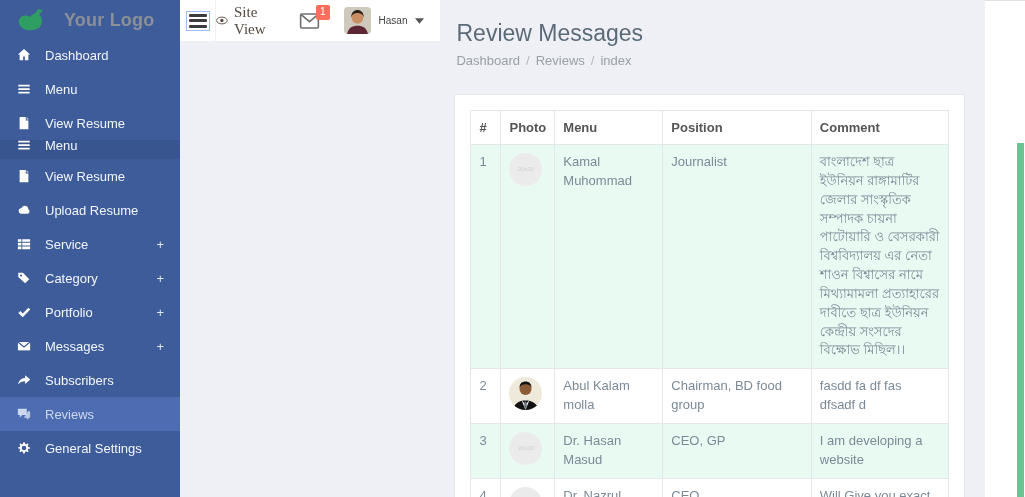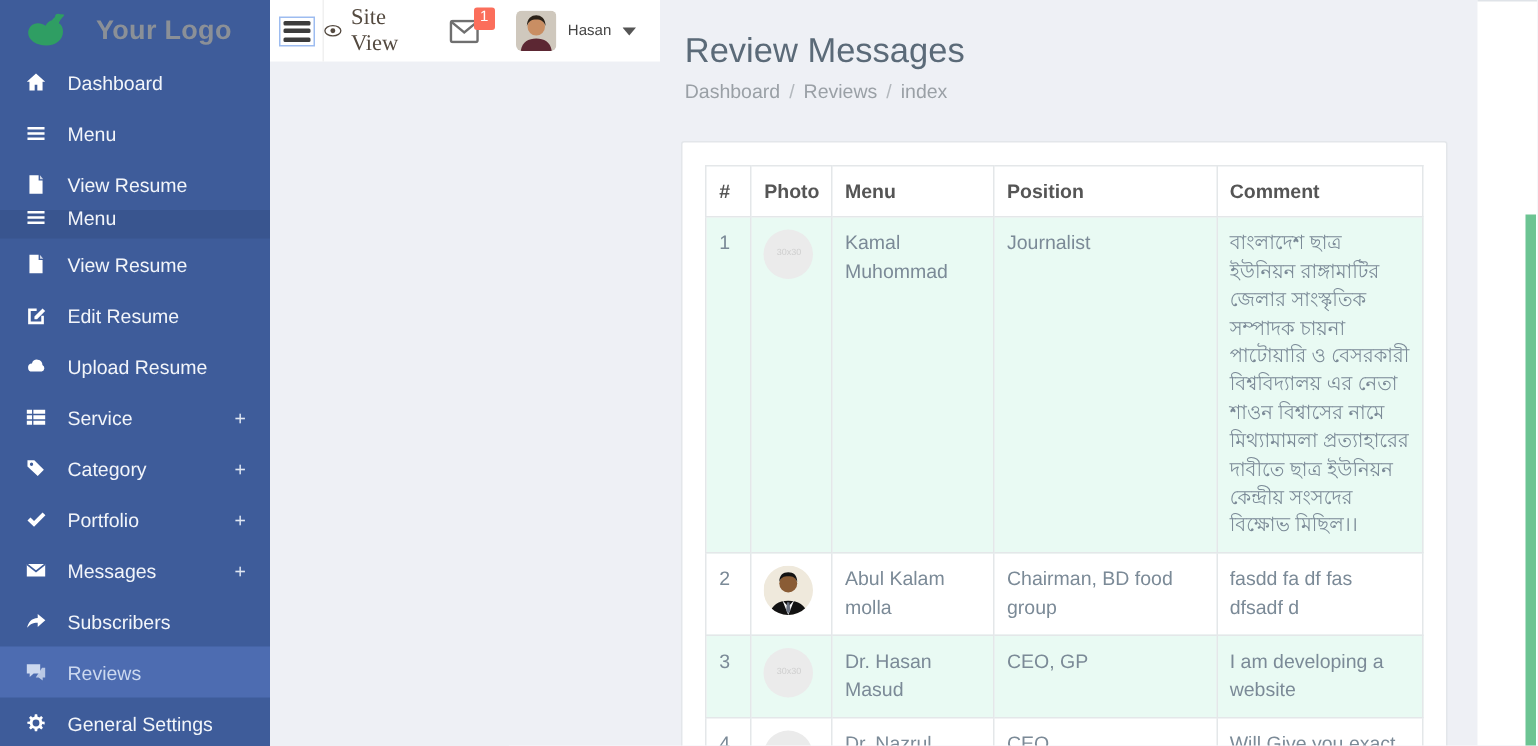--- a/index.html
+++ b/index.html
@@ -128,31 +128,20 @@
       </div>
       <div class="menu-item">
         <div class="mi-inner">
           <span class="mi-icon">
             <svg viewBox="0 0 16 16" width="14" height="14" fill="currentColor">
               <path d="M3 1h7v4h3v10H3z"></path>
               <path d="M11 1l2.5 3H11z" opacity=".75"></path>
             </svg>
           </span>
           <span class="mi-label">View Resume</span>
-        </div>
-      </div>
-      <div class="menu-item">
-        <div class="mi-inner">
-          <span class="mi-icon">
-            <svg viewBox="0 0 16 16" width="14" height="14" fill="currentColor">
-              <path d="M2 4h6.5v2H4v8h8V9.5h2V16H2z" transform="translate(0 -1)"></path>
-              <path d="M6.8 9.2l6.2-6.2 2 2-6.2 6.2H6.8z"></path>
-            </svg>
-          </span>
-          <span class="mi-label">Edit Resume</span>
         </div>
       </div>
       <div class="menu-item">
         <div class="mi-inner">
           <span class="mi-icon">
             <svg viewBox="0 0 16 16" width="14" height="14" fill="currentColor">
               <path d="M12.9 7.2A4.1 4.1 0 0 0 4.9 6 3.1 3.1 0 0 0 5.2 12.2h7.2a2.7 2.7 0 0 0 .5-5z"></path>
             </svg>
           </span>
           <span class="mi-label">Upload Resume</span>

